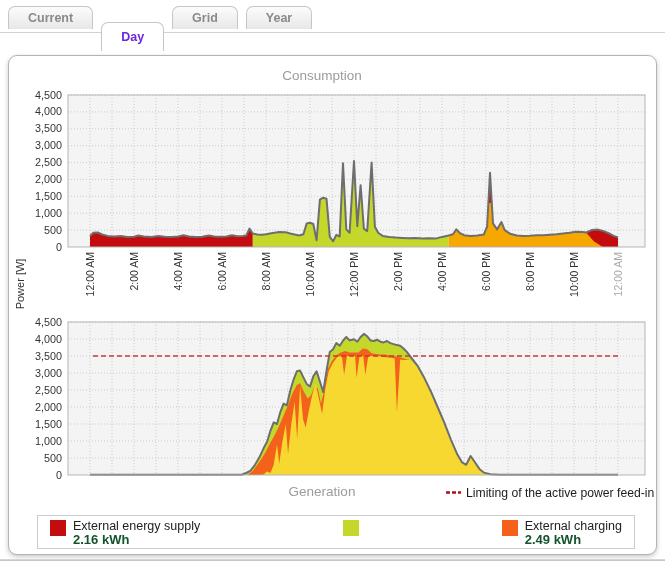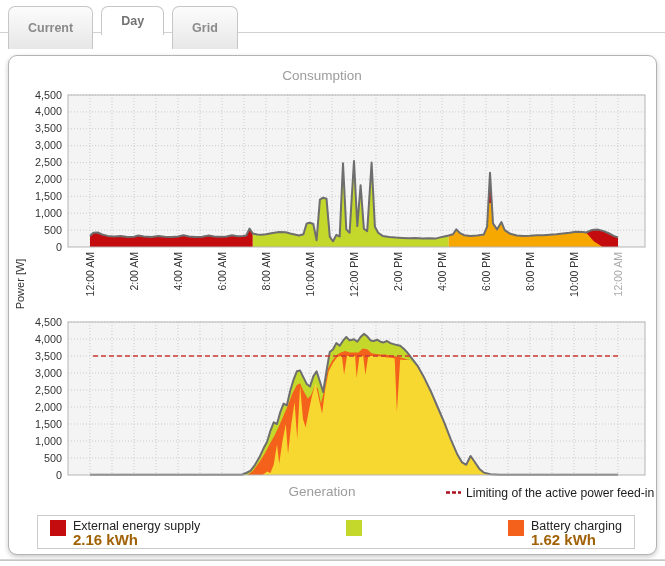--- a/index.html
+++ b/index.html
@@ -4,51 +4,52 @@
 <style>
   html,body{margin:0;padding:0;background:#ffffff;}
   body{font-family:"Liberation Sans", sans-serif;}
   .stage{position:relative;width:665px;height:566px;background:#ffffff;overflow:hidden;}
 
   
   .tabs{position:absolute;top:6px;left:8px;height:27px;display:flex;gap:8px;z-index:3;}
   .tabs-rule{position:absolute;top:32px;left:0;width:665px;height:1px;background:#d2d2d2;z-index:1;}
   .tab{border:1px solid #c6c6c6;border-bottom:none;border-radius:7px 7px 0 0;
        padding:0 19px;display:flex;align-items:center;font-weight:bold;font-size:12.5px;
-       color:#8a8a8a;background:linear-gradient(#fcfcfc,#e7e7e7);height:43px;box-sizing:border-box;
+       color:#8a8a8a;background:linear-gradient(#fcfcfc,#e7e7e7);height:23px;box-sizing:border-box;
        cursor:pointer;}
-  .tab.active{background:#ffffff;color:#737373;height:29px;z-index:4;box-shadow:0 1px 0 #fff;}
+  .tab.active{background:#ffffff;color:#6d28d9;height:29px;z-index:4;box-shadow:0 1px 0 #fff;margin-top:16px;}
 
   
   .panel{position:absolute;left:8px;top:55px;width:647px;height:498px;background:#ffffff;
          border:1px solid #b3b3b3;border-radius:9px;box-shadow:0 2px 5px rgba(0,0,0,0.22);z-index:0;}
 
   .charts{position:absolute;left:0;top:0;width:665px;height:566px;z-index:2;pointer-events:none;}
 
   
   .legend{position:absolute;left:37px;top:515px;width:598px;height:34px;border:1px solid #cccccc;
           background:#ffffff;box-sizing:border-box;display:flex;justify-content:space-between;
           padding:3px 12px;z-index:5;}
   .legend-item{display:flex;gap:7px;}
   .swatch{width:16px;height:16px;margin-top:1px;flex:0 0 auto;}
   .legend-text{display:flex;flex-direction:column;line-height:14px;}
   .legend-label{font-size:12.5px;color:#222222;white-space:nowrap;}
-  .legend-value{font-size:15px;font-weight:bold;color:#a16207;white-space:nowrap;}
+  .legend-value{font-size:13px;font-weight:bold;color:#14532d;white-space:nowrap;}
 
   .bottom-rule{position:absolute;left:0;top:559px;width:665px;height:2px;
                background:linear-gradient(#dedede,#bdbdbd);z-index:1;}
 </style>
 </head>
 <body>
 
 <div class="stage">
   <div class="tabs">
       <div class="tab">Current</div>
       <div class="tab active">Day</div>
       <div class="tab">Grid</div>
+      <div class="tab">Year</div>
     </div>
   <div class="tabs-rule"></div>
   <div class="panel"></div>
   <svg class="charts" xmlns="http://www.w3.org/2000/svg" viewBox="0 0 665 566">
       <rect x="68" y="95" width="577" height="152" fill="#f4f4f4"></rect>
       <line x1="68" y1="230.1" x2="645" y2="230.1" stroke="#cbcbcb" stroke-width="1" stroke-dasharray="1 2"></line>
       <line x1="68" y1="213.2" x2="645" y2="213.2" stroke="#cbcbcb" stroke-width="1" stroke-dasharray="1 2"></line>
       <line x1="68" y1="196.3" x2="645" y2="196.3" stroke="#cbcbcb" stroke-width="1" stroke-dasharray="1 2"></line>
       <line x1="68" y1="179.4" x2="645" y2="179.4" stroke="#cbcbcb" stroke-width="1" stroke-dasharray="1 2"></line>
       <line x1="68" y1="162.6" x2="645" y2="162.6" stroke="#cbcbcb" stroke-width="1" stroke-dasharray="1 2"></line>
@@ -175,19 +176,19 @@
           <span class="legend-label">External energy supply</span>
           <span class="legend-value">2.16 kWh</span>
         </div>
       </div>
       <div class="legend-item">
         <div class="swatch" style="background: rgb(195, 216, 43);"></div>
       </div>
       <div class="legend-item">
         <div class="swatch" style="background: rgb(243, 97, 26);"></div>
         <div class="legend-text">
-          <span class="legend-label">Battery charging</span>
-          <span class="legend-value">1.62 kWh</span>
+          <span class="legend-label">External charging</span>
+          <span class="legend-value">2.49 kWh</span>
         </div>
       </div>
     </div>
   <div class="bottom-rule"></div>
 </div>
 
 </body></html>

